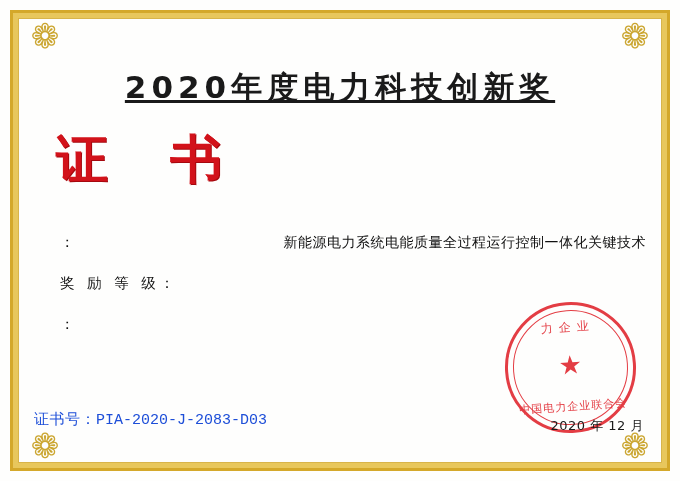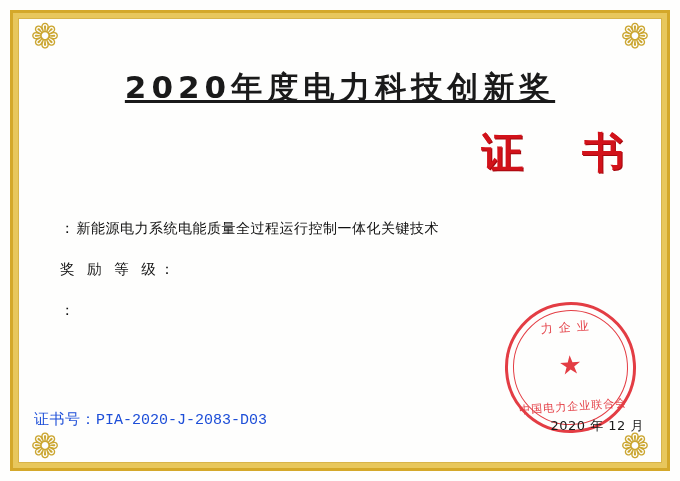--- a/index.html
+++ b/index.html
@@ -85,25 +85,25 @@
     font-family: "DejaVu Sans", "Liberation Sans", sans-serif;
     font-weight: bold;
     font-size: 31px;
     letter-spacing: 5px;
     color: #1a1a1a;
     white-space: nowrap;
     text-decoration: underline;
   }
 
   .title-sub {
-    text-align: right;
+    text-align: left;
     margin-top: 16px;
     font-family: "DejaVu Serif", "Liberation Serif", serif;
     font-weight: bold;
-    font-size: 42px;
+    font-size: 52px;
     letter-spacing: 22px;
     text-indent: 22px;
     color: #d2121a;
     text-shadow: 1px 1px 0 #a5080e;
   }
 
   .fields {
     margin-top: 38px;
     padding-left: 26px;
   }
@@ -121,20 +121,21 @@
     white-space: nowrap;
   }
   .field-colon {
     flex: 0 0 auto;
     padding: 0 2px 0 0;
   }
   .field-value {
     flex: 1 1 auto;
     letter-spacing: 0.5px;
     white-space: nowrap;
+    text-align: right;
   }
   .field-row.result .field-value { font-size: 14px; }
 
   .cert-no {
     position: absolute;
     left: 34px;
     bottom: 52px;
     font-size: 15px;
     color: #1d4ed8;
     letter-spacing: 0.5px;

